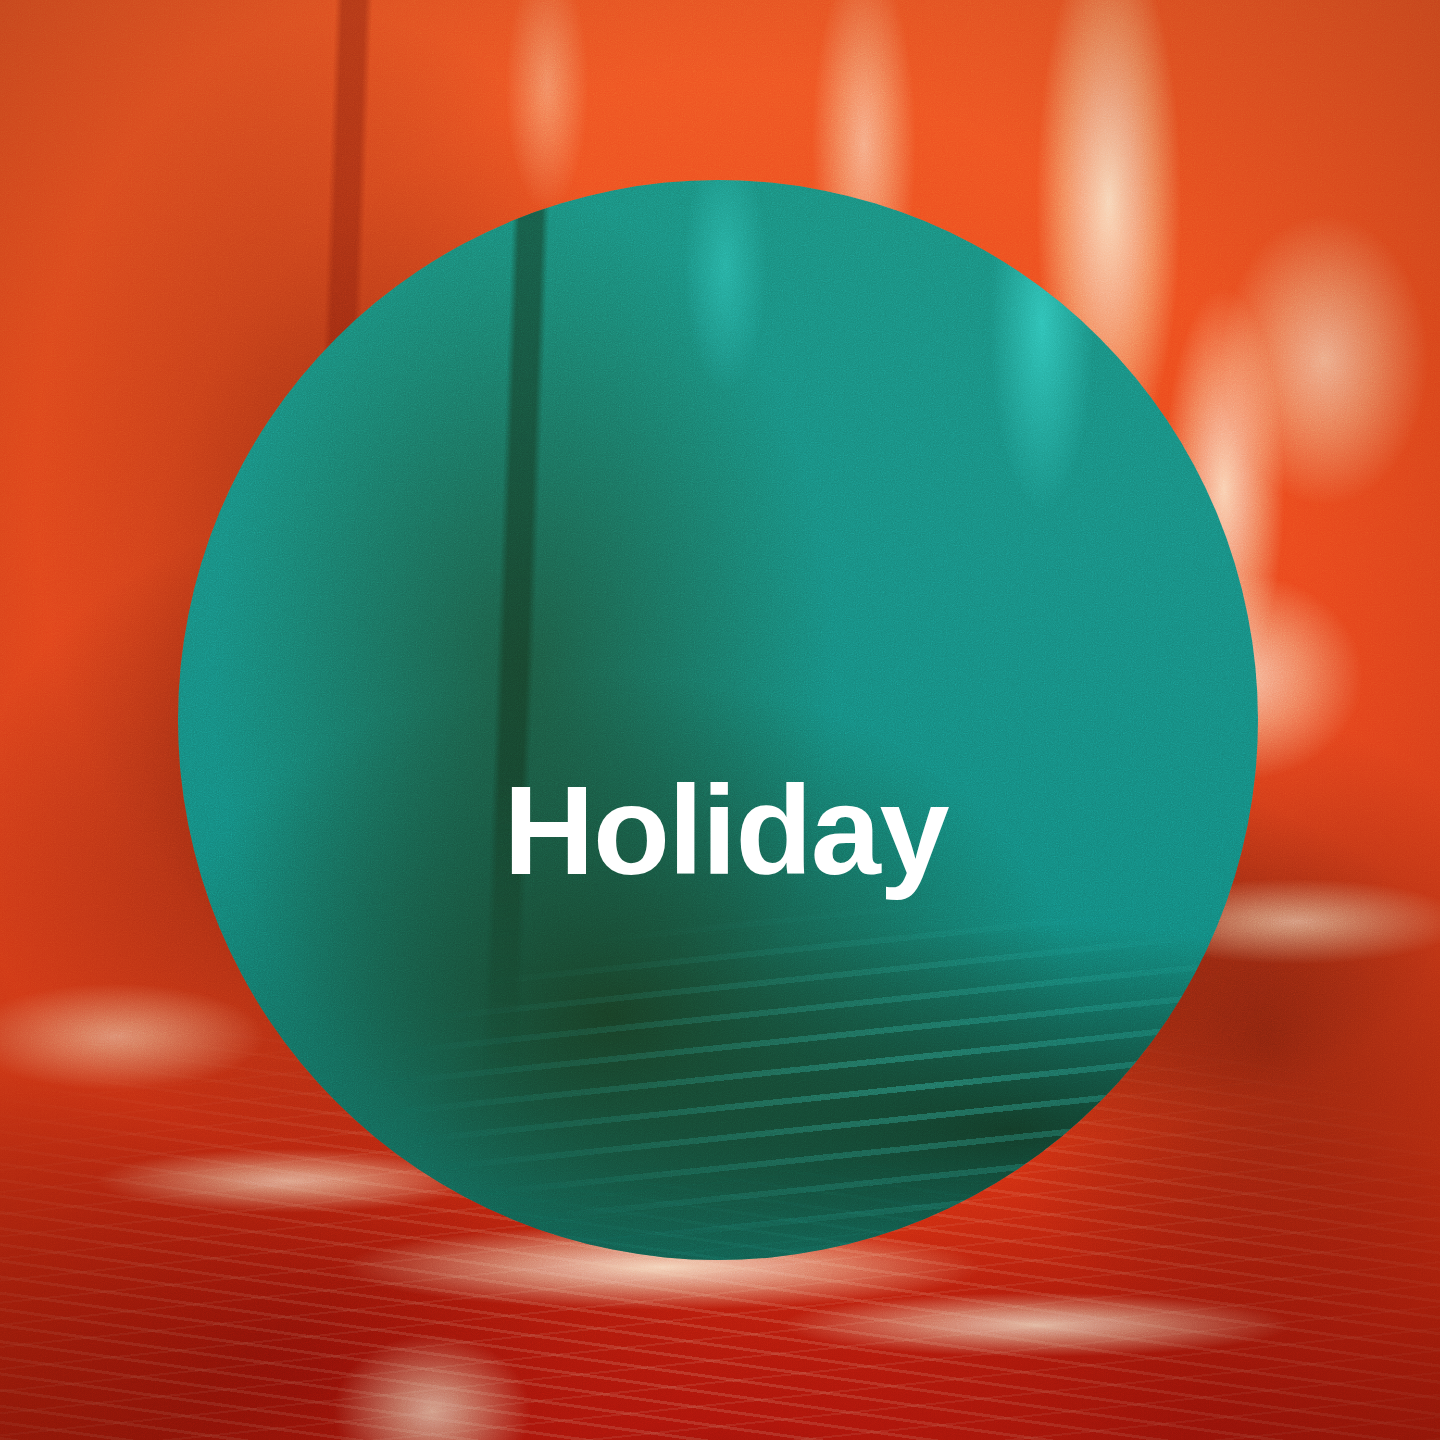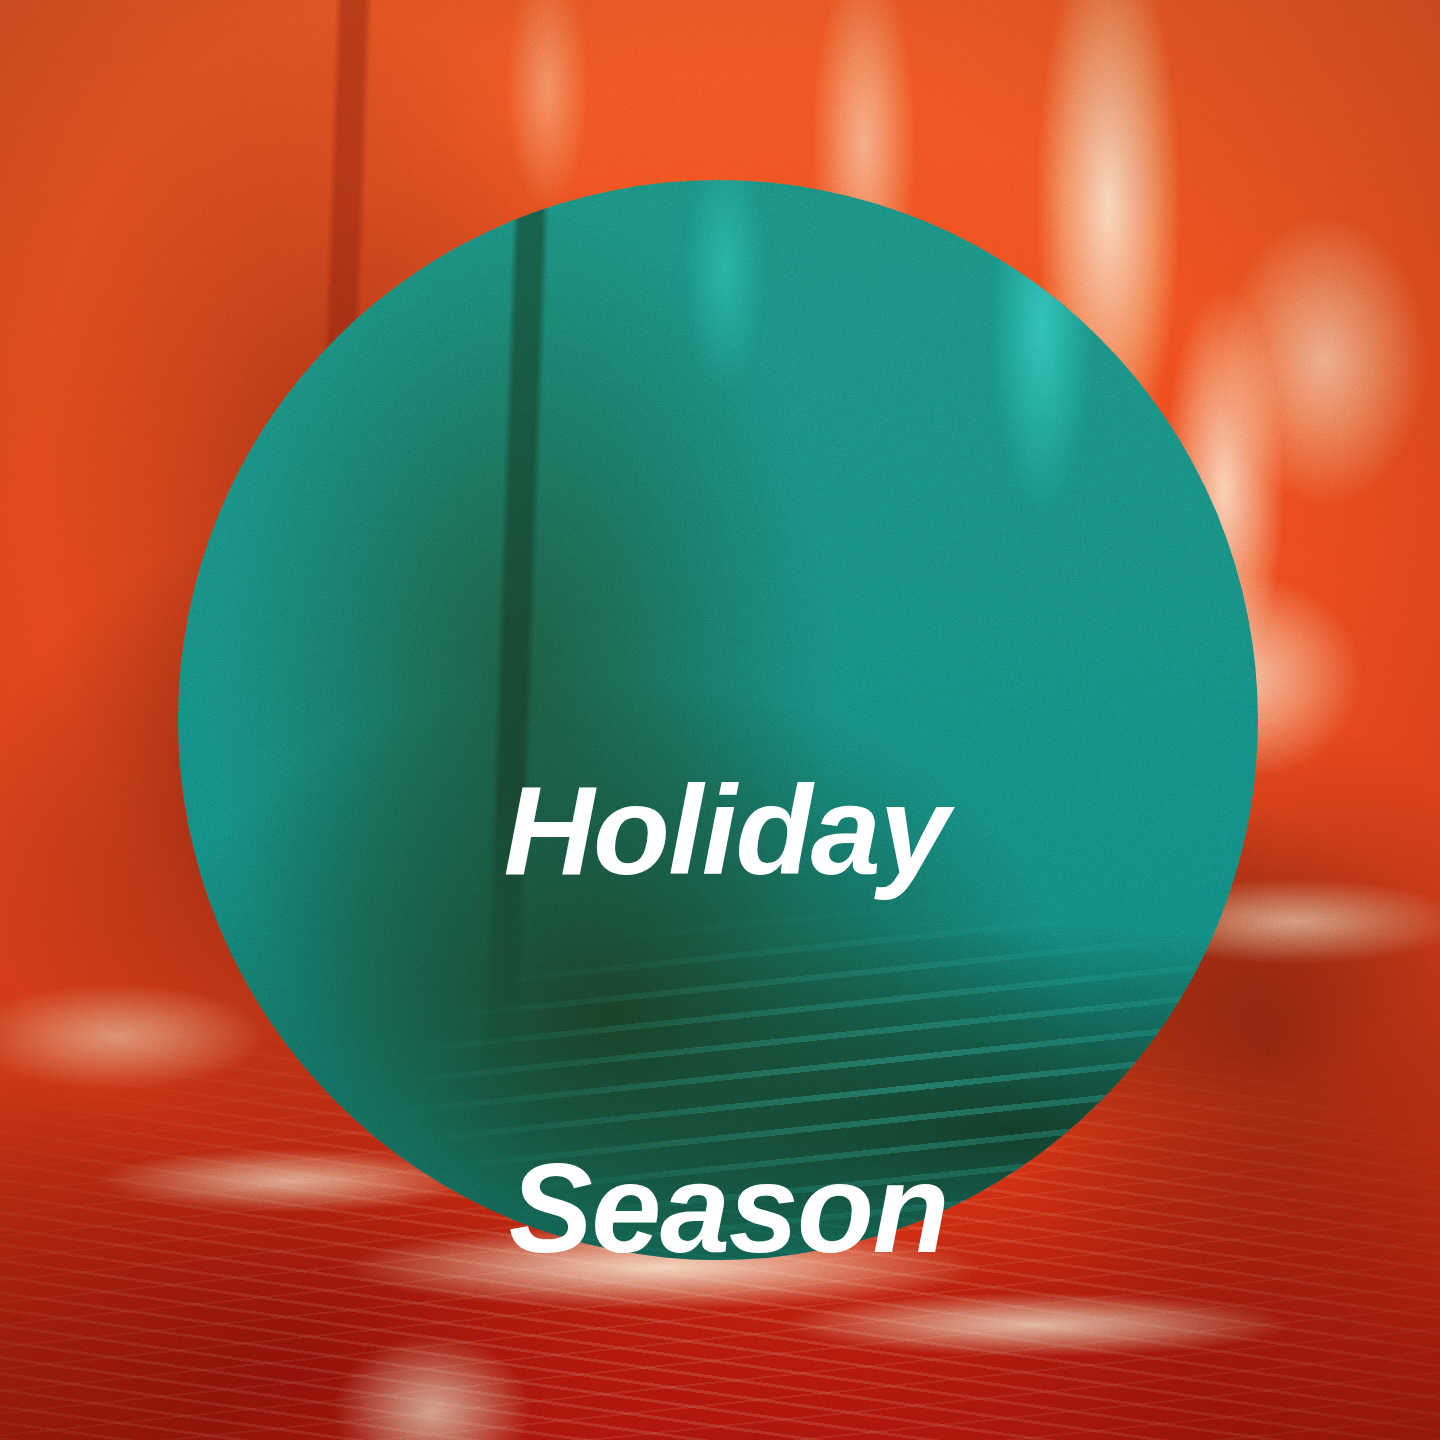--- a/index.html
+++ b/index.html
@@ -179,21 +179,21 @@
     top: 516px;
     width: 948px;
     text-align: right;
     color: #ffffff;
     font-weight: 700;
     font-size: 126px;
     line-height: 126px;
     letter-spacing: -1.5px;
     white-space: pre;
   }
-  #title .ln { display: block; font-style: italic; }
+  #title .ln { display: block; }
 </style>
 </head>
 <body>
 
 <div id="cover">
 
   <div class="photo warm">
     <div class="ph-layer base"></div>
     <div class="ph-layer logs"></div>
     <div class="ph-layer flames"></div>
@@ -217,17 +217,16 @@
     <filter id="nz">
       <feTurbulence type="fractalNoise" baseFrequency="0.92" numOctaves="3" stitchTiles="stitch"></feTurbulence>
       <feColorMatrix type="saturate" values="0"></feColorMatrix>
     </filter>
     <rect width="1440" height="1440" filter="url(#nz)"></rect>
   </svg>
   <div id="vignette"></div>
 
   <div id="title">
     <span class="ln">Holiday</span>
-    <span class="ln">Season</span>
     
   </div>
 
 </div>
 
 </body></html>

